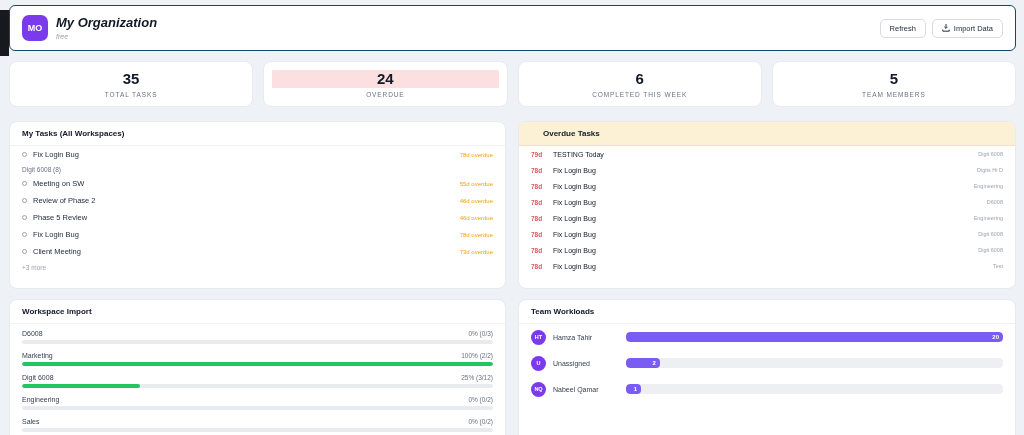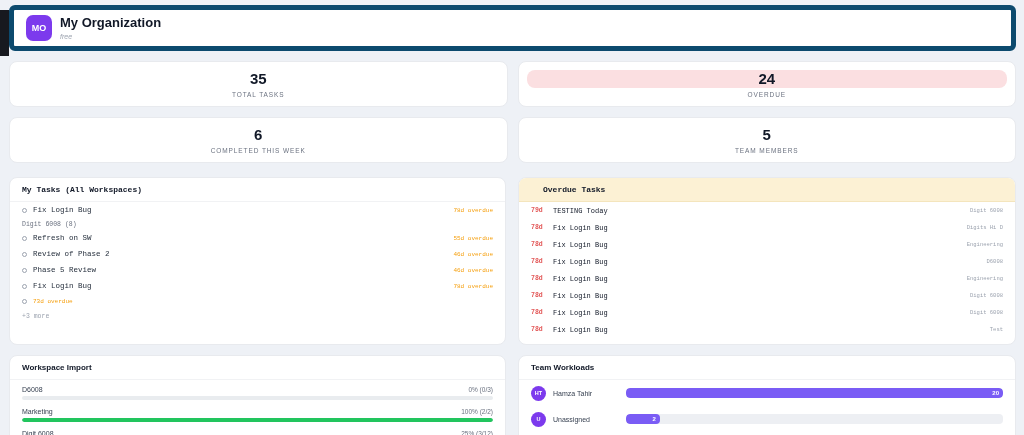--- a/index.html
+++ b/index.html
@@ -10,60 +10,60 @@
     font-family:"Liberation Sans", sans-serif;
     color:#111827;
   }
   .page { position:relative; width:1024px; height:435px; }
 
   .sidebar-sliver { position:absolute; left:0; top:5px; width:9px; height:46px; background:#17191f; }
 
   
   .topbar {
     margin:5px 8px 0 9px; height:46px;
-    background:#fff; border:5px solid #0c4a6e; border-radius:6px;
+    background:#fff; border:1px solid #0c4a6e; border-radius:6px;
     display:flex; align-items:center; justify-content:space-between;
     padding:6px 12px;
   }
   .org { display:flex; align-items:center; gap:8px; }
   .avatar {
     width:26px; height:26px; border-radius:7px; background:#7c3aed;
     color:#fff; font-weight:bold; font-size:9px;
     display:flex; align-items:center; justify-content:center;
   }
-  .org-title { font-size:13px; font-weight:bold; color:#111827; line-height:1.1; }
+  .org-title { font-size:13px; font-weight:bold; color:#111827; line-height:1.1;font-style:italic; }
   .org-sub { font-size:7px; color:#9ca3af; font-style:italic; margin-top:2px; }
   .topbar-actions { display:flex; gap:6px; }
   .btn {
     display:inline-flex; align-items:center; gap:4px;
     background:#fff; border:1px solid #d7dbe0; border-radius:5px;
     padding:4px 9px; font-size:7.5px; color:#1f2937;
     font-family:"Liberation Sans", sans-serif; cursor:pointer;
   }
   .btn-icon { display:inline-flex; }
 
   
-  .stats-row { display:grid; grid-template-columns:repeat(2,1fr); gap:10px; margin:10px 8px 0 9px; }
+  .stats-row { display:grid; grid-template-columns:repeat(4,1fr); gap:10px; margin:10px 8px 0 9px; }
   .stat-card {
     background:#fff; border:1px solid #e8eaee; border-radius:8px;
     height:46px; padding:5px 8px; text-align:center;
     display:flex; flex-direction:column; justify-content:center; gap:3px;
   }
   .stat-value { font-size:15px; font-weight:bold; color:#111827; line-height:1.15; }
-  .stat-card.highlight .stat-value { background:#fbdfe1; border-radius:8px; }
+  .stat-card.highlight .stat-value { background:#fbdfe1; border-radius:1px; }
   .stat-label { font-size:6.5px; letter-spacing:0.9px; color:#6b7280; }
 
   
   .main-grid {
     display:grid; grid-template-columns:497px 1fr; gap:12px;
     margin:14px 8px 0 9px; align-items:start;
   }
   .col { display:flex; flex-direction:column; gap:10px; }
   .panel { background:#fff; border:1px solid #e8eaee; border-radius:8px; overflow:hidden; }
-  .panel.top { height:168px;font-family:Liberation Mono, monospace; }
+  .panel.top { height:168px; }
   .panel.bottom { height:175px; }
   .panel-head {
     padding:7px 12px; border-bottom:1px solid #f1f2f4;
     font-size:8px; font-weight:bold; color:#111827;
   }
   .panel-head.amber { background:#fcf1d4; border-bottom-color:#f4e5bd;padding-left:24px; }
 
   
   .task-row { display:flex; align-items:center; gap:6px; padding:4px 12px; cursor:pointer; }
   .bullet { width:5px; height:5px; border:1px solid #9ca3af; border-radius:50%; flex:none; }
@@ -110,20 +110,31 @@
   <div class="sidebar-sliver"></div>
 
   <header class="topbar">
     <div class="org">
       <div class="avatar">MO</div>
       <div class="org-text">
         <div class="org-title">My Organization</div>
         <div class="org-sub">free</div>
       </div>
     </div>
+    <div class="topbar-actions">
+      <button class="btn">Refresh</button>
+      <button class="btn">
+        <span class="btn-icon">
+          <svg width="8" height="8" viewBox="0 0 10 10">
+              <path d="M5 0v5M3 3.5L5 5.5l2-2M1 7v2h8V7" stroke="#1f2937" stroke-width="1.2" fill="none"></path>
+            </svg>
+        </span>
+        <span>Import Data</span>
+      </button>
+    </div>
   </header>
 
   <div class="stats-row">
       <div class="stat-card">
         <div class="stat-value">35</div>
         <div class="stat-label">TOTAL TASKS</div>
       </div>
       <div class="stat-card highlight">
         <div class="stat-value">24</div>
         <div class="stat-label">OVERDUE</div>
@@ -146,40 +157,41 @@
         </div>
         <div>
             <div class="task-row">
               <span class="bullet"></span>
               <span class="task-name">Fix Login Bug</span>
               <span class="task-overdue">78d overdue</span>
             </div>
             <div class="task-group">Digit 6008 (8)</div>
             <div class="task-row">
               <span class="bullet"></span>
-              <span class="task-name">Refresh on SW</span>
+              <span class="task-name">Meeting on SW</span>
               <span class="task-overdue">55d overdue</span>
             </div>
             <div class="task-row">
               <span class="bullet"></span>
               <span class="task-name">Review of Phase 2</span>
               <span class="task-overdue">46d overdue</span>
             </div>
             <div class="task-row">
               <span class="bullet"></span>
               <span class="task-name">Phase 5 Review</span>
               <span class="task-overdue">46d overdue</span>
             </div>
             <div class="task-row">
               <span class="bullet"></span>
               <span class="task-name">Fix Login Bug</span>
               <span class="task-overdue">78d overdue</span>
             </div>
             <div class="task-row">
               <span class="bullet"></span>
+              <span class="task-name">Client Meeting</span>
               <span class="task-overdue">73d overdue</span>
             </div>
           </div>
         <div class="more">+3 more</div>
       </section>
 
       <section class="panel bottom">
         <div class="panel-head">
           <span>Workspace Import</span>
         </div>

